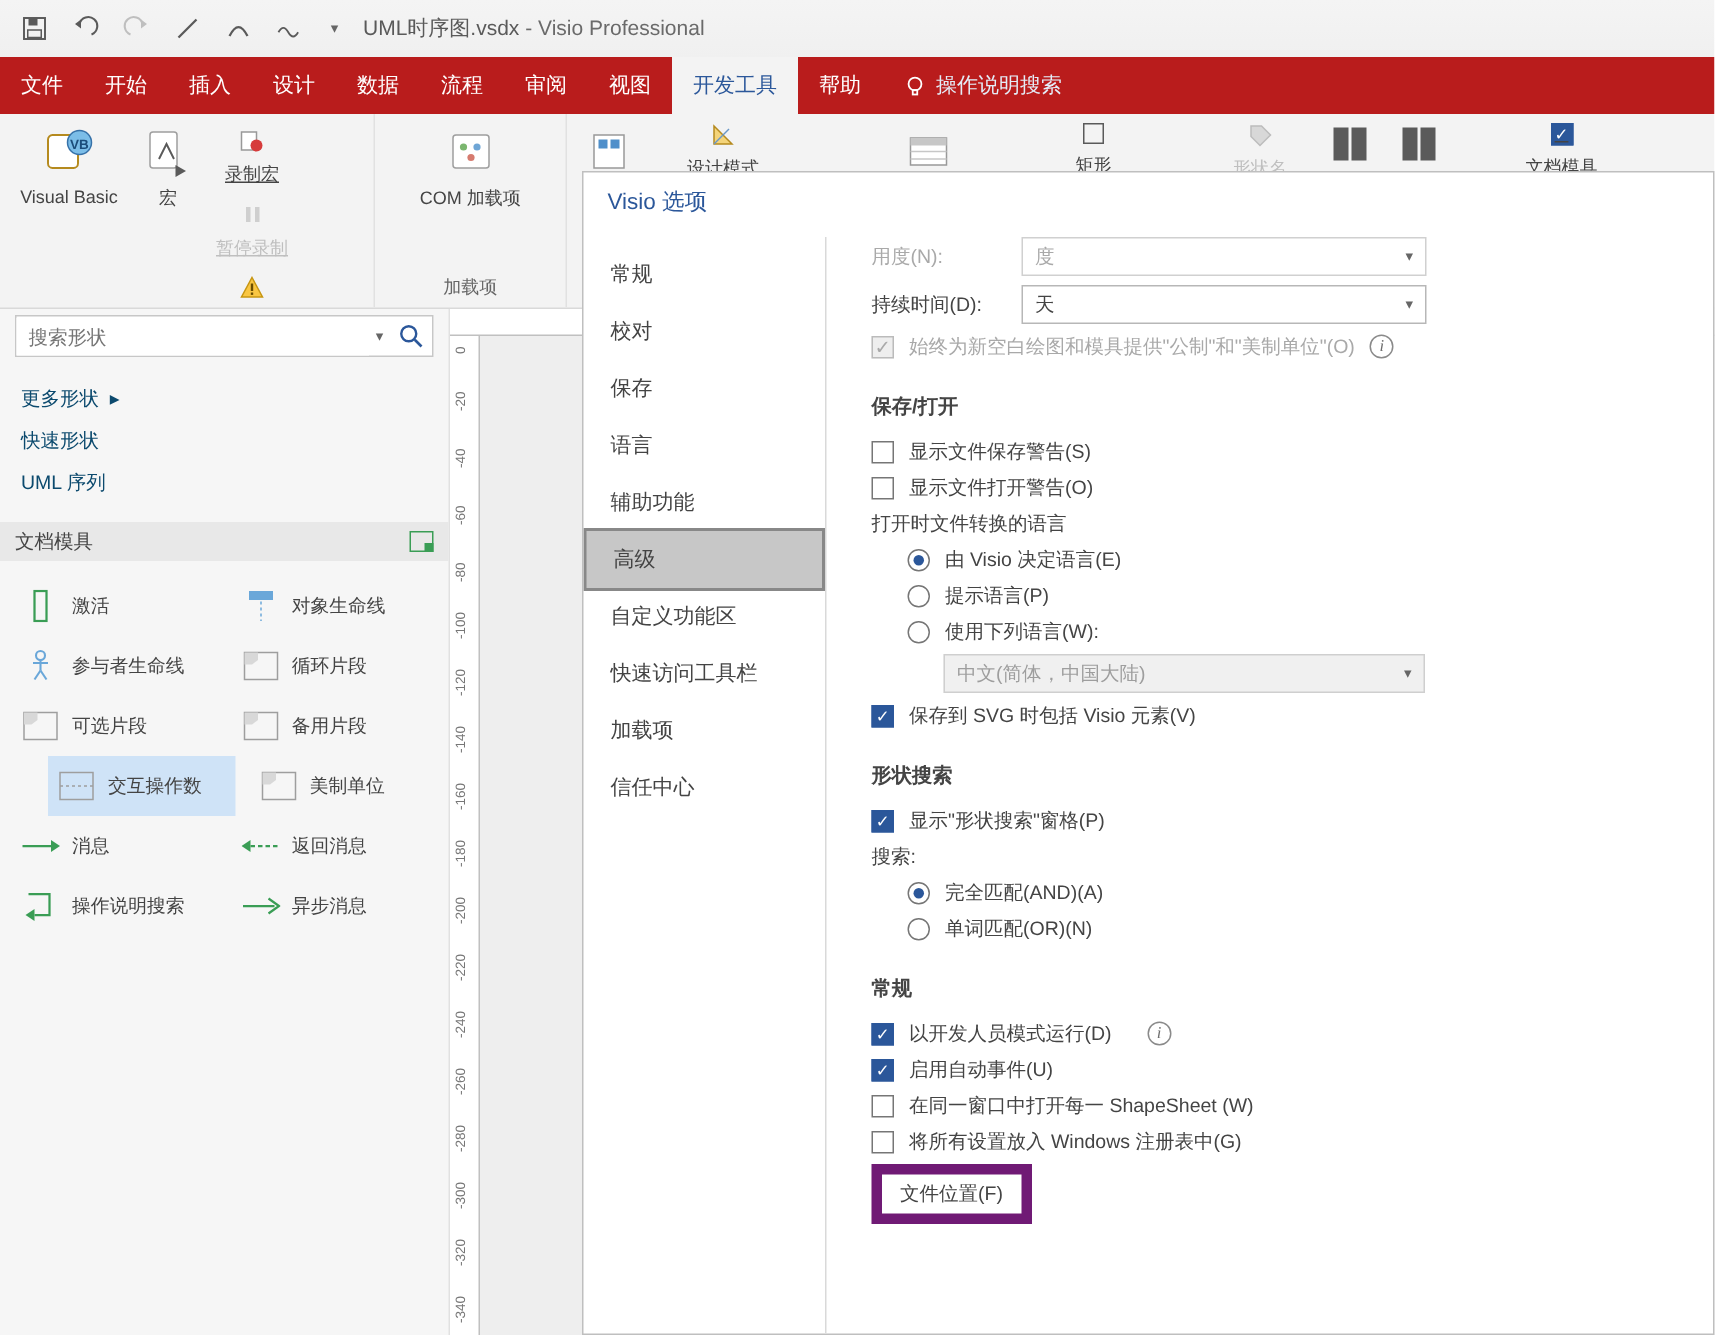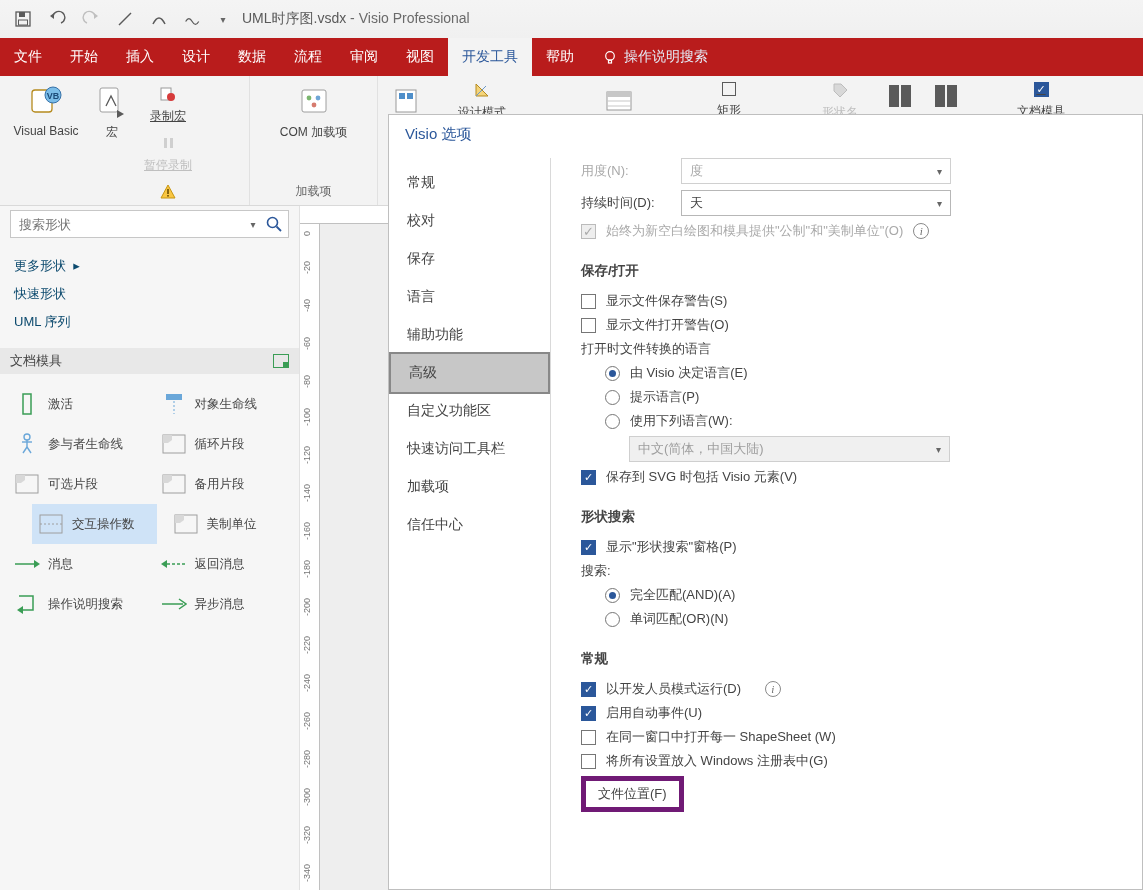--- a/index.html
+++ b/index.html
@@ -75,21 +75,21 @@
   .select.wide{width:270px;}
   .indent{margin-left:24px;}
   .indent2{margin-left:48px;}
   .chk{width:15px;height:15px;border:1px solid #767676;display:inline-flex;align-items:center;justify-content:center;background:#fff;flex:none;}
   .chk.on{background:#2b579a;border-color:#2b579a;color:#fff;font-size:11px;}
   .chk.dis{background:#eee;border-color:#bbb;}
   .radio{width:15px;height:15px;border:1px solid #767676;border-radius:50%;display:inline-flex;align-items:center;justify-content:center;flex:none;}
   .radio.on::after{content:"";width:7px;height:7px;border-radius:50%;background:#2b579a;}
   .disabled{color:#a9a9a9;}
   .info-ico{width:16px;height:16px;border:1.5px solid #8a8a8a;border-radius:50%;display:inline-flex;align-items:center;justify-content:center;font-size:11px;font-style:italic;color:#6d6d6d;font-family:Georgia,serif;}
-  .btn{border:5px solid #701a75;padding:4px 12px;background:#fff;display:inline-block;}
+  .btn{border:7px solid #701a75;padding:4px 12px;background:#fff;display:inline-block;}
 
   
   svg{display:block;}
 </style>
 </head>
 <body>
 
 <div class="titlebar">
   <div class="qat">
     <span class="ico">

